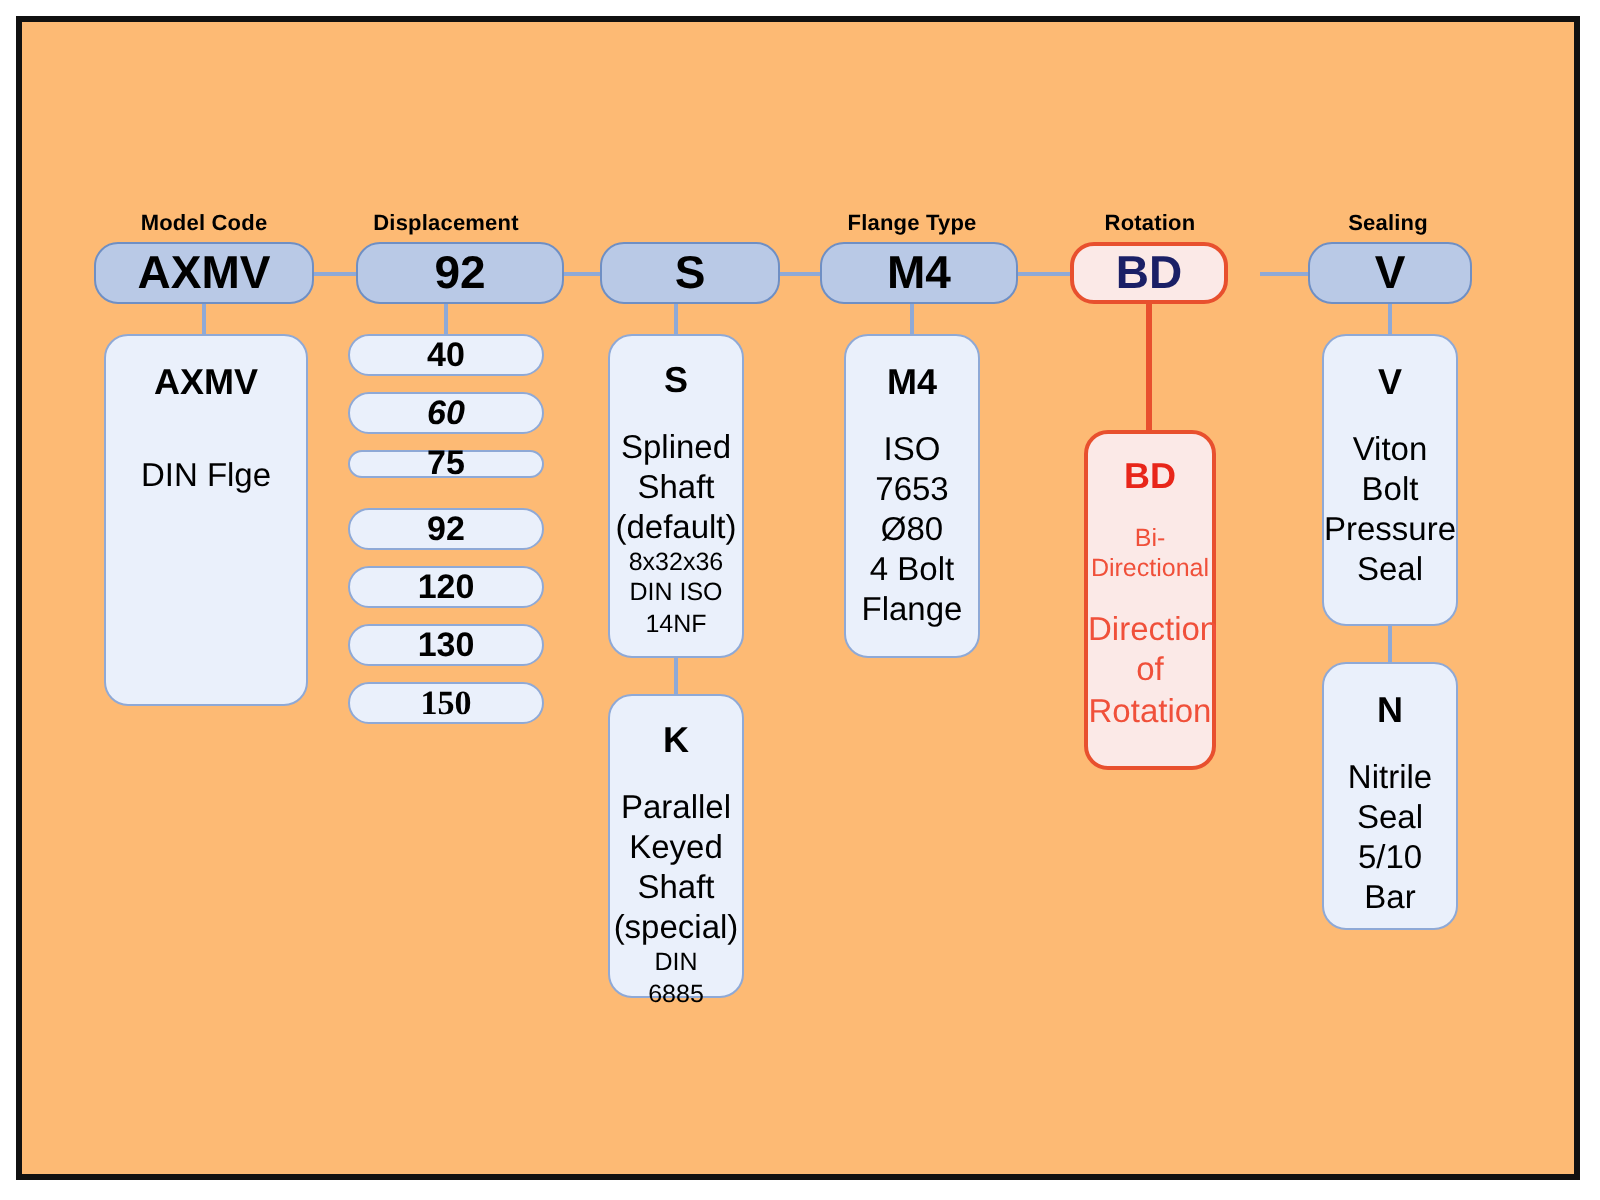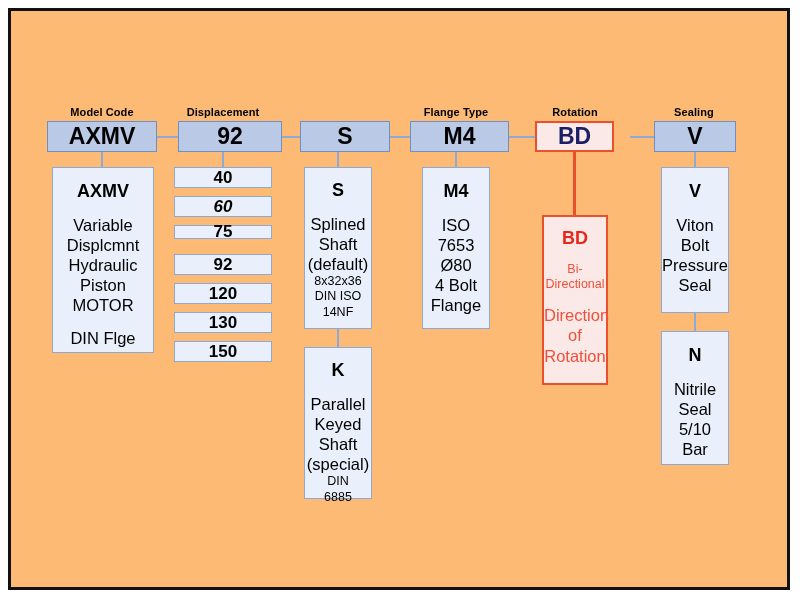--- a/index.html
+++ b/index.html
@@ -29,20 +29,21 @@
     top: 0;
     width: 782px;
     height: 582px;
   }
 
   
   .node {
     position: absolute;
     box-sizing: border-box;
     text-align: center;
+    border-radius: 12px;
   }
 
   
   .col-label {
     position: absolute;
     box-sizing: border-box;
     text-align: center;
     font-size: 11px;
     font-weight: bold;
     color: #000000;
@@ -154,45 +155,38 @@
   <div class="conn" style="left:683px; top:302px; width:2px; height:18px;"></div>
 
   <div class="col-label" style="left:36px; top:95px; width:110px;">Model Code</div>
 
   <div class="node hdr-box" style="left:36px; top:110px; width:110px; height:31px;">AXMV</div>
 
   <div class="node detail-box" style="left:41px; top:156px; width:102px; height:186px;">
     <div class="dt-wrap" style="top:14px;">
       <div class="dt-code">AXMV</div>
       <div class="dt-gap"></div>
-      <div class="dt-desc">
-        <div>Variable</div>
-        <div>Displcmnt</div>
-        <div>Hydraulic</div>
-        <div>Piston</div>
-        <div>MOTOR</div>
-      </div>
       <div class="dt-gap"></div>
       <div class="dt-desc">
         <div>DIN Flge</div>
       </div>
     </div>
   </div>
 
   <div class="col-label" style="left:155px; top:95px; width:114px;">Displacement</div>
 
   <div class="node hdr-box" style="left:167px; top:110px; width:104px; height:31px;">92</div>
 
   <div class="node chip" style="left:163px; top:156px; width:98px; height:21px;">40</div>
   <div class="node chip" style="left:163px; top:185px; width:98px; height:21px;font-style:italic;">60</div>
   <div class="node chip" style="left:163px; top:214px; width:98px; height:14px;">75</div>
   <div class="node chip" style="left:163px; top:243px; width:98px; height:21px;">92</div>
   <div class="node chip" style="left:163px; top:272px; width:98px; height:21px;">120</div>
   <div class="node chip" style="left:163px; top:301px; width:98px; height:21px;">130</div>
-  <div class="node chip" style="left:163px; top:330px; width:98px; height:21px;">150</div>
+  <div class="node chip" style="left:163px; top:330px; width:98px; height:21px;font-family:Liberation Serif, serif;">150</div>
 
   <div class="col-label" style="left:281px; top:95px; width:92px;margin-top:24px;">Shaft Type</div>
 
   <div class="node hdr-box" style="left:289px; top:110px; width:90px; height:31px;">S</div>
 
   <div class="node detail-box" style="left:293px; top:156px; width:68px; height:162px;">
     <div class="dt-wrap" style="top:13px;">
       <div class="dt-code">S</div>
       <div class="dt-gap"></div>
       <div class="dt-desc">

